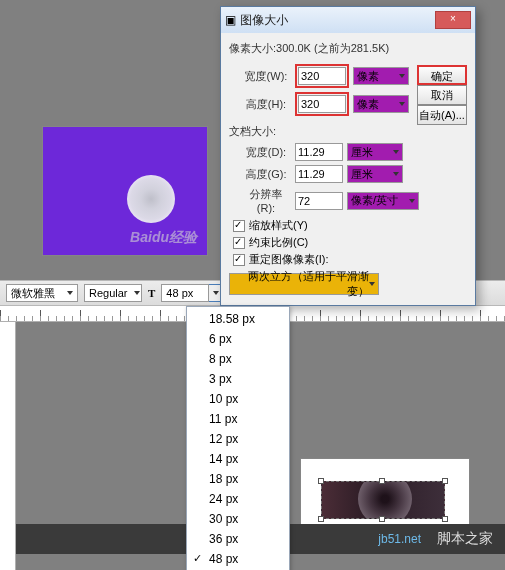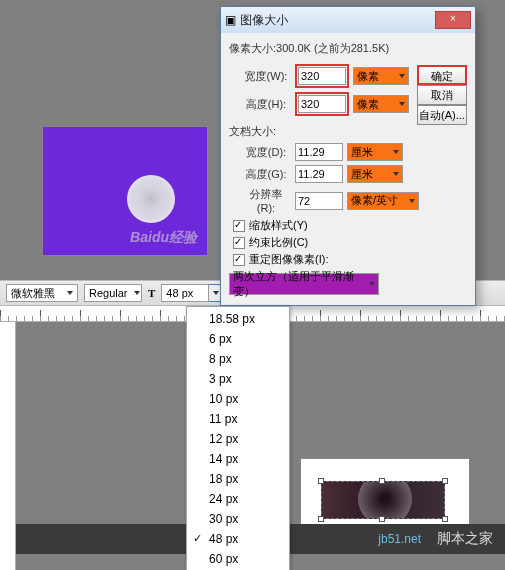--- a/index.html
+++ b/index.html
@@ -8,29 +8,29 @@
 
 .dialog { position:absolute; left:220px; top:6px; width:256px; background:#f0f0f0; border:1px solid #5a7aa0; box-shadow:4px 4px 10px rgba(0,0,0,0.3); z-index:20; }
 .titlebar { height:26px; background:linear-gradient(#eaf2fb,#cfe0f4); display:flex; align-items:center; padding:0 4px; position:relative; }
 .titlebar .titletext { flex:1; font-size:12px; color:#222; margin-left:4px; }
 .close-btn { width:36px; height:18px; background:#d65a5a; border:1px solid #b04040; color:#fff; font-size:10px; text-align:center; line-height:14px; }
 .body { padding:8px 8px 10px 8px; position:relative; }
 .summary { font-size:11px; color:#333; margin-bottom:8px; }
 .fieldrow { display:flex; align-items:center; gap:4px; margin:4px 0 4px 12px; }
 .fieldrow label { width:50px; color:#333;text-align:center; }
 .fieldrow input { width:48px; height:18px; border:1px solid #999; font-size:11px; padding:0 2px; }
-.unit-sel { width:56px; height:18px; background:#f97316; border:1px solid #999; display:flex; align-items:center; justify-content:space-between; padding:0 3px; font-size:11px; }
+.unit-sel { width:56px; height:18px; background:#a21caf; border:1px solid #999; display:flex; align-items:center; justify-content:space-between; padding:0 3px; font-size:11px; }
 .arrow-down { width:0; height:0; border-left:3px solid transparent; border-right:3px solid transparent; border-top:4px solid #333; }
 .red-ring { border:2px solid #d33; padding:1px; }
 .group-title { font-size:11px; color:#333; margin:8px 0 2px 0; }
 .chk-row { display:flex; align-items:center; gap:4px; margin:2px 0 2px 4px; }
 .chk { width:12px; height:12px; border:1px solid #888; background:#fff; position:relative; }
 .chk.on::after { content:"✓"; position:absolute; font-size:10px; top:-2px; left:0; }
 .interp-row { display:flex; align-items:center; gap:4px; margin-top:6px; }
-.interp-sel { width:150px; height:18px; background:#a21caf; border:1px solid #999; display:flex; align-items:center; justify-content:space-between; padding:10px 3px; font-size:11px; }
+.interp-sel { width:150px; height:18px; background:#eab308; border:1px solid #999; display:flex; align-items:center; justify-content:space-between; padding:10px 3px; font-size:11px;text-align:right; }
 .btn-stack { position:absolute; right:8px; top:32px; display:flex; flex-direction:column; gap:0;justify-content:center; }
 .dlg-btn { width:50px; height:20px; background:linear-gradient(#fdfdfd,#e4e4e4); border:1px solid #8a8a8a; font-size:11px; text-align:center; line-height:18px; }
 .dlg-btn.primary { border:2px solid #d33; }
 
 
 .doc1 { position:absolute; left:42px; top:126px; width:166px; height:130px; background:#6d28d9; border:1px solid #858585; }
 .swirl { position:absolute; left:84px; top:48px; width:48px; height:48px; border-radius:50%;
   background:radial-gradient(circle,#c8d0c8 0%,#dde4dd 30%,#e8ede8 60%,#fff 80%); opacity:.9; }
 .wm { position:absolute; right:10px; bottom:8px; color:#d4d4d4; font-size:14px; font-style:italic; font-weight:bold; opacity:.6; }
 
@@ -212,20 +212,21 @@
     <div class="opt">6 px</div>
     <div class="opt">8 px</div>
     <div class="opt">3 px</div>
     <div class="opt">10 px</div>
     <div class="opt">11 px</div>
     <div class="opt">12 px</div>
     <div class="opt">14 px</div>
     <div class="opt">18 px</div>
     <div class="opt">24 px</div>
     <div class="opt">30 px</div>
+    <div class="opt">36 px</div>
     <div class="opt">48 px<span class="check">✓</span></div>
     <div class="opt">60 px</div>
   </div>
 
 <div class="doc2">
   <div class="thumb"></div>
   <div class="handle" style="left:17px;top:19px"></div>
   <div class="handle" style="left:78px;top:19px"></div>
   <div class="handle" style="left:141px;top:19px"></div>
   <div class="handle" style="left:17px;top:57px"></div>

